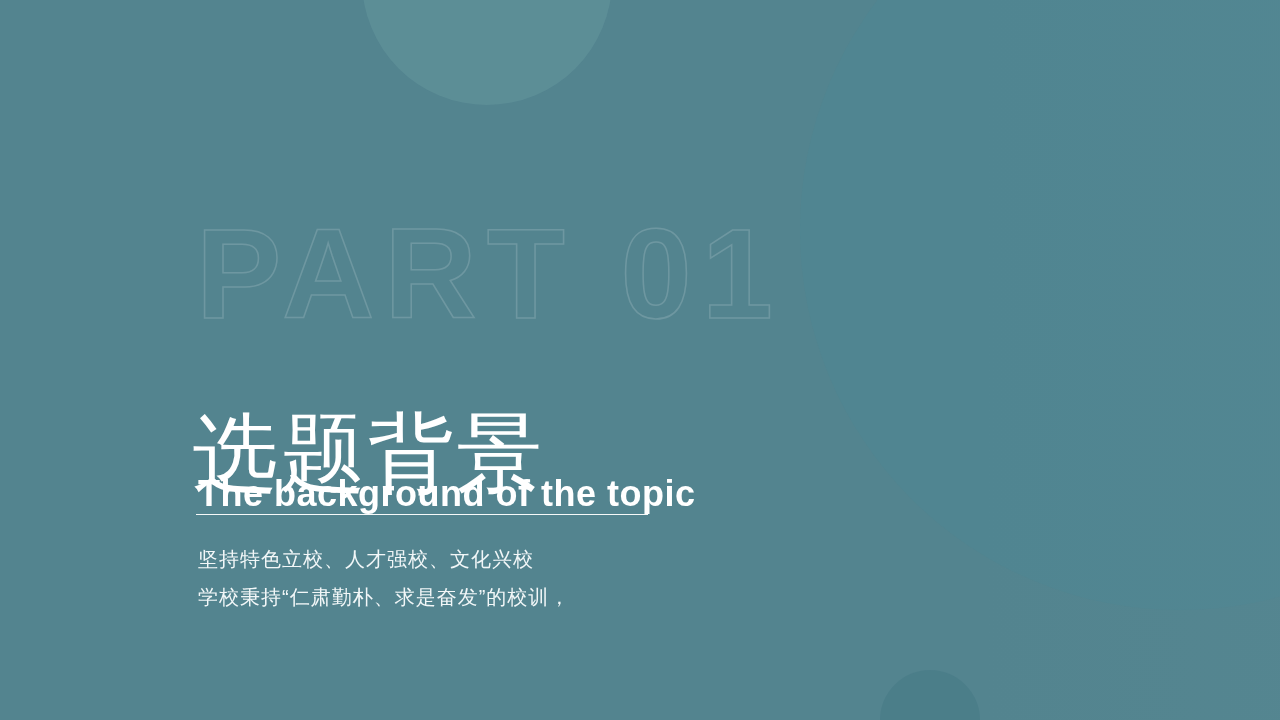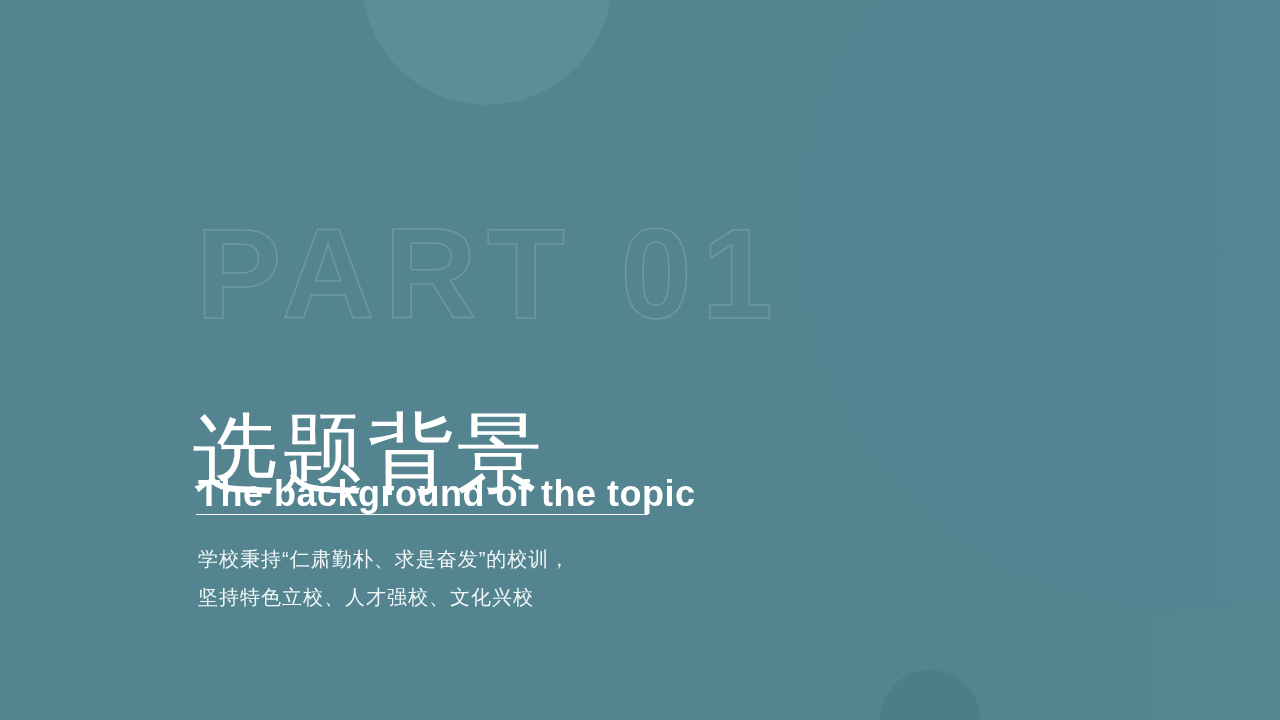--- a/index.html
+++ b/index.html
@@ -154,18 +154,18 @@
 
     <div class="part-label">PART 01</div>
 
     <h1 class="title-cn">选题背景</h1>
 
     <h2 class="title-en">The background of the topic</h2>
 
     <div class="divider"></div>
 
     <div class="body-text">
+      <span class="line">坚持特色立校、人才强校、文化兴校</span>
       <span class="line">学校秉持“仁肃勤朴、求是奋发”的校训，</span>
-      <span class="line">坚持特色立校、人才强校、文化兴校</span>
     </div>
 
   </div>
 </div>
 
 </body></html>

